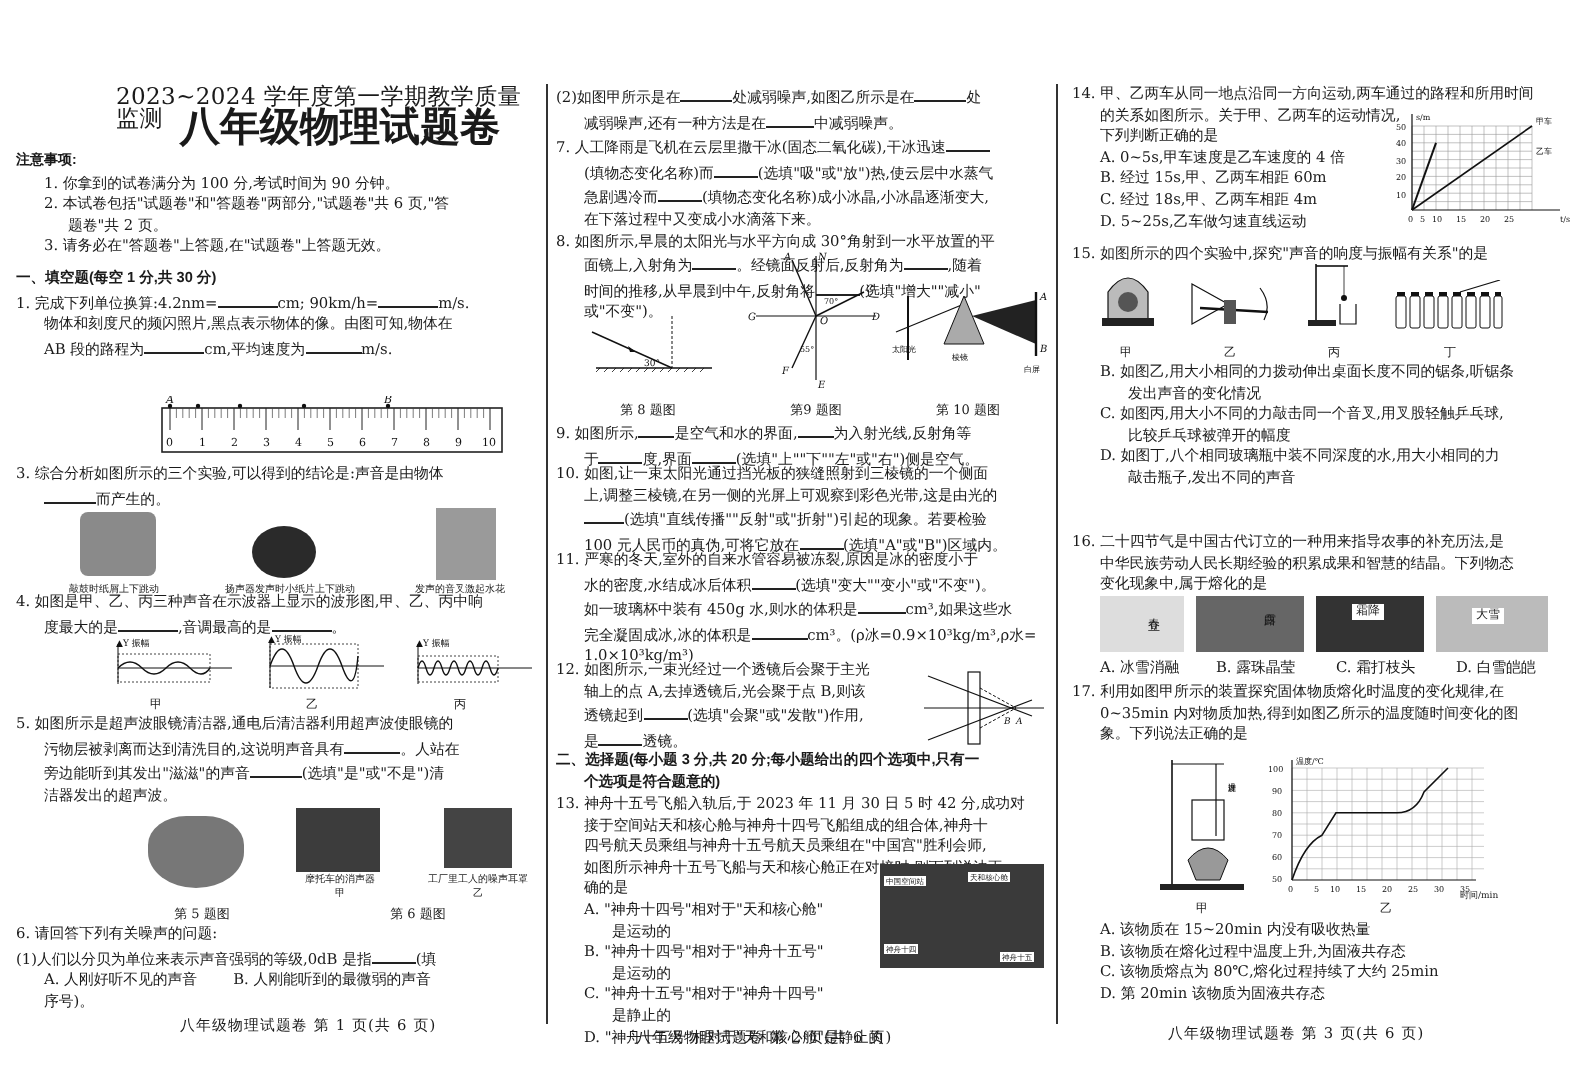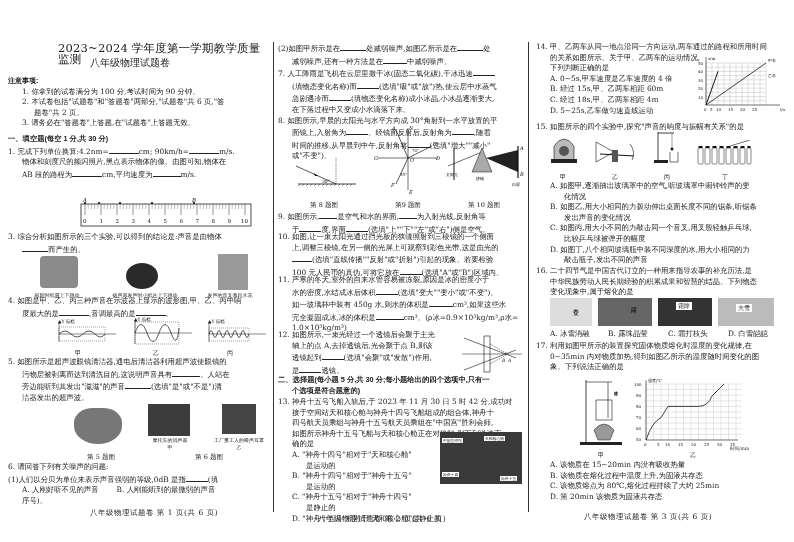--- a/index.html
+++ b/index.html
@@ -2,21 +2,21 @@
 <html><head>
 <meta charset="utf-8">
 <style>
   html,body{margin:0;padding:0;background:#fff;}
   body{width:794px;height:542px;position:relative;overflow:hidden;font-family:"DejaVu Serif","Liberation Serif",serif;color:#1a1a1a;}
   .page{position:absolute;top:0;height:474px;font-size:7.4px;line-height:10.6px;}
   .p1{left:8px;width:258px;}
   .p2{left:273px;width:256px;border-left:1.5px solid #333;border-right:1.5px solid #333;top:42px;height:470px;padding:0 4px;box-sizing:border-box;}
   .p3{left:536px;width:254px;}
   .title1{position:absolute;top:43px;left:50px;font-size:11.5px;letter-spacing:0.2px;}
-  .title2{position:absolute;top:58px;left:82px;font-size:10px;font-weight:normal;font-family:"DejaVu Sans","Liberation Sans",sans-serif;}
+  .title2{position:absolute;top:58px;left:82px;font-size:20px;font-weight:bold;font-family:"DejaVu Sans","Liberation Sans",sans-serif;}
   .notes{position:absolute;top:76px;left:0;width:258px;}
   .q{margin:0;}
   .indent{padding-left:14px;}
   .indent2{padding-left:26px;}
   .sec{font-weight:bold;font-family:Liberation Sans, sans-serif;font-size:7.3px;}
   .blank{display:inline-block;border-bottom:0.8px solid #222;height:8px;vertical-align:baseline;}
   .footer{position:absolute;font-size:7.4px;letter-spacing:0.6px;}
   .fig{position:absolute;}
   .cap{font-size:6px;text-align:center;}
   .photo{background:#555;position:absolute;}
@@ -311,21 +311,21 @@
         <line x1="30" y1="12" x2="48" y2="22" stroke="#111" stroke-width="0.5" stroke-dasharray="1.5,1"></line>
         <line x1="30" y1="32" x2="48" y2="22" stroke="#111" stroke-width="0.5" stroke-dasharray="1.5,1"></line>
         <g font-size="4.5" fill="#111" font-style="italic">
           <text x="42" y="30">B</text>
           <text x="48" y="30">A</text>
         </g>
       </svg>
   </div>
 
   <div class="abs sec" style="top:333px;left:4px;width:248px;line-height:10.6px;">
-    <div>二、选择题(每小题 5 分,共 30 分;每小题给出的四个选项中,只有一</div>
+    <div>二、选择题(每小题 3 分,共 20 分;每小题给出的四个选项中,只有一</div>
     <div class="indent">个选项是符合题意的)</div>
   </div>
   <div class="abs" style="top:355px;left:4px;width:248px;">
     <div>13. 神舟十五号飞船入轨后,于 2023 年 11 月 30 日 5 时 42 分,成功对</div>
     <div class="indent">接于空间站天和核心舱与神舟十四号飞船组成的组合体,神舟十</div>
     <div class="indent">四号航天员乘组与神舟十五号航天员乘组在"中国宫"胜利会师,</div>
     <div class="indent">如图所示神舟十五号飞船与天和核心舱正在对接时,则下列说法正</div>
     <div class="indent">确的是</div>
     <div class="indent">
         <div>A. "神舟十四号"相对于"天和核心舱"</div>
@@ -466,24 +466,20 @@
         </g>
         <line x1="34" y1="6" x2="54" y2="0" stroke="#111" stroke-width="0.6"></line>
       </svg>
     </div>
   <div class="abs cap" style="top:172px;left:20px;width:14px;">甲</div>
   <div class="abs cap" style="top:172px;left:72px;width:14px;">乙</div>
   <div class="abs cap" style="top:172px;left:124px;width:14px;">丙</div>
   <div class="abs cap" style="top:172px;left:182px;width:14px;">丁</div>
 
   <div class="abs" style="top:181px;left:0;width:254px;">
-    <div class="indent">
-        <div>A. 如图甲,逐渐抽出玻璃罩中的空气,听玻璃罩中闹钟铃声的变</div>
-        <div class="indent">化情况</div>
-      </div>
     <div class="indent">
         <div>B. 如图乙,用大小相同的力拨动伸出桌面长度不同的锯条,听锯条</div>
         <div class="indent">发出声音的变化情况</div>
       </div>
     <div class="indent">
         <div>C. 如图丙,用大小不同的力敲击同一个音叉,用叉股轻触乒乓球,</div>
         <div class="indent">比较乒乓球被弹开的幅度</div>
       </div>
     <div class="indent">
         <div>D. 如图丁,八个相同玻璃瓶中装不同深度的水,用大小相同的力</div>

